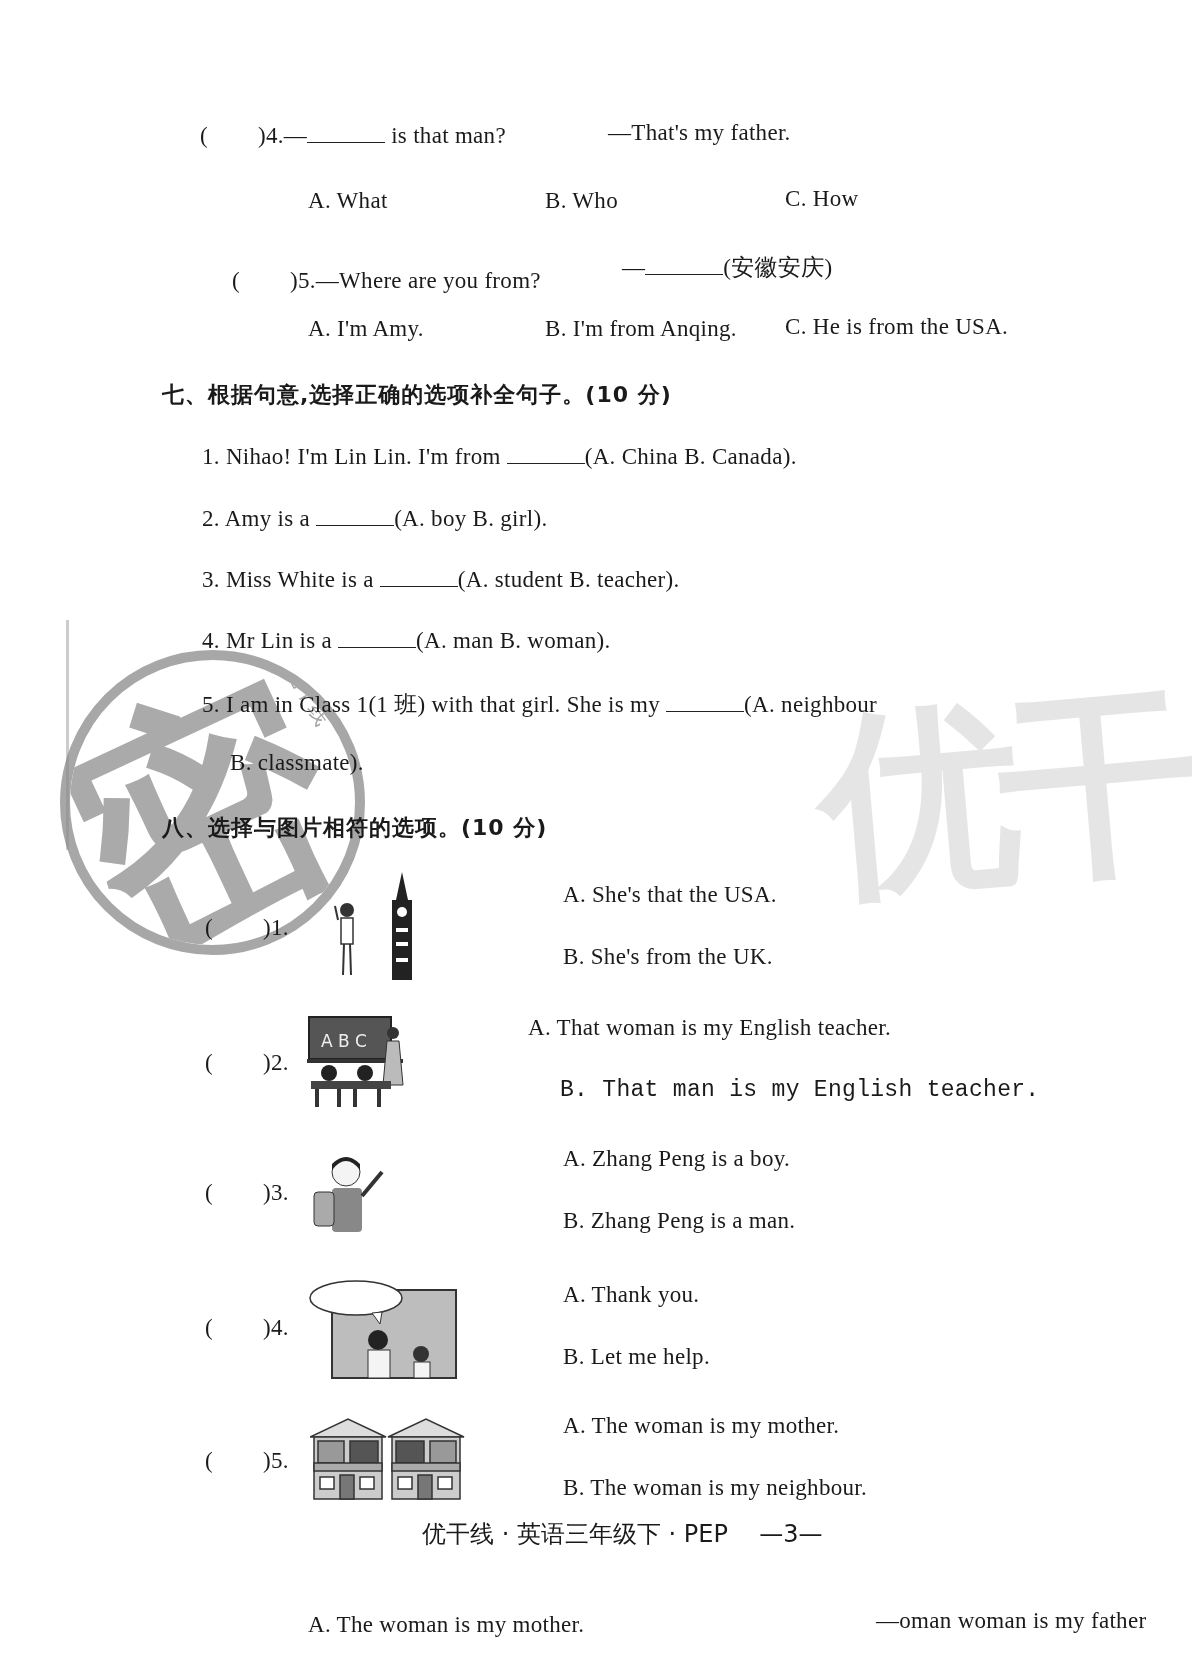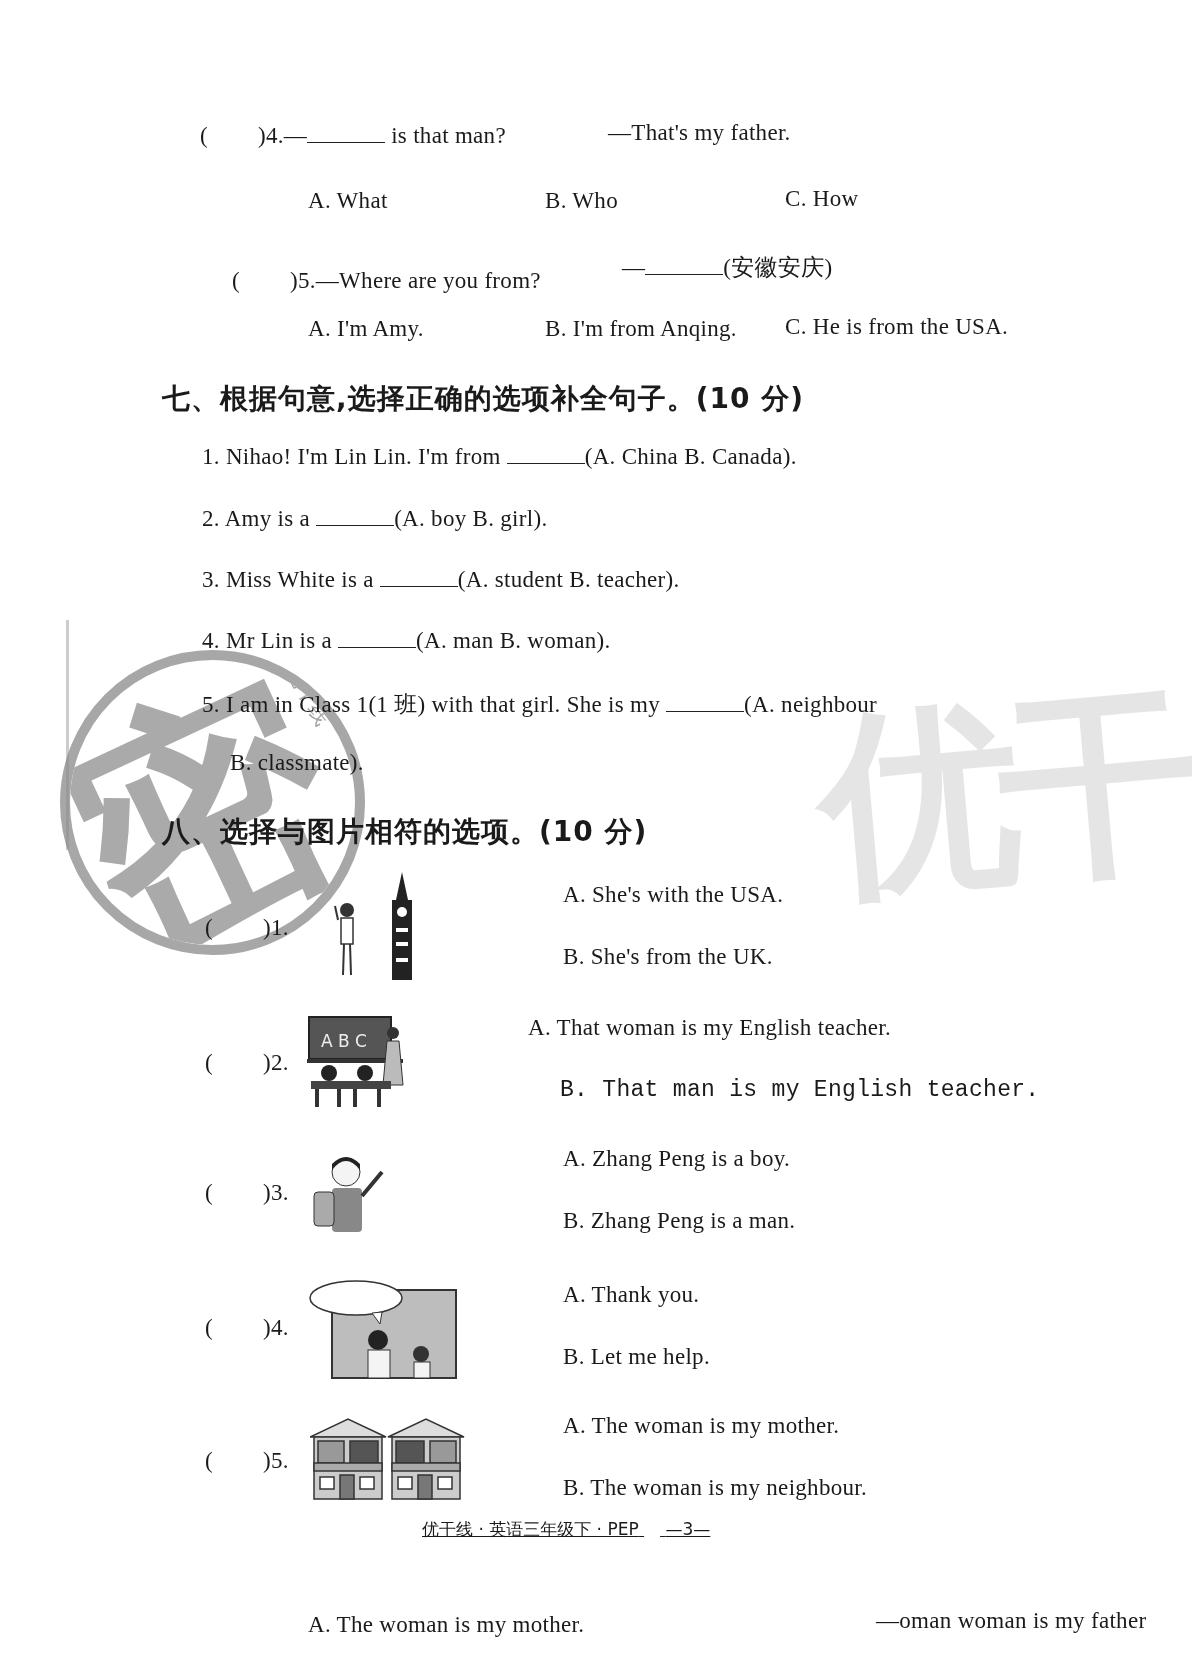--- a/index.html
+++ b/index.html
@@ -1,33 +1,33 @@
 <!DOCTYPE html>
 <html><head>
 <meta charset="utf-8">
 <style>
   html,body{margin:0;padding:0;background:#fff;}
   body{width:1192px;height:1653px;position:relative;overflow:hidden;
        font-family:"Liberation Serif","DejaVu Serif",serif;color:#1a1a1a;}
   .abs{position:absolute;white-space:nowrap;}
   .t{font-size:23px;letter-spacing:0.3px;}
-  .cn{font-family:"DejaVu Sans","Liberation Sans",sans-serif;font-weight:bold;font-size:28px;letter-spacing:1px;}
+  .cn{font-family:"DejaVu Sans","Liberation Sans",sans-serif;font-weight:bold;font-size:22px;letter-spacing:1px;}
   .blank{display:inline-block;border-bottom:1.5px solid #222;height:20px;vertical-align:baseline;}
   
   .stamp{position:absolute;left:60px;top:650px;width:285px;height:285px;border-radius:50%;
          border:10px solid #8a8a8a;opacity:.75;overflow:hidden;}
   .stamp-char{position:absolute;left:10px;top:-10px;font-family:"DejaVu Sans",sans-serif;font-weight:bold;
               font-size:250px;color:#8e8e8e;transform:rotate(-25deg);}
   .stamp-small{position:absolute;left:205px;top:20px;font-family:"DejaVu Sans",sans-serif;font-size:22px;color:#888;transform:rotate(60deg);}
   .left-line{position:absolute;left:66px;top:620px;width:3px;height:230px;background:#ccc;}
   
   .wm{position:absolute;left:820px;top:660px;font-family:"DejaVu Sans",sans-serif;font-weight:bold;
       font-size:200px;color:#e1e1e1;opacity:.85;transform:rotate(-5deg);letter-spacing:-20px;}
   .pic{position:absolute;}
-  .footer{font-family:"DejaVu Sans","Liberation Sans",sans-serif;font-size:17px;text-decoration:underline;}
+  .footer{font-family:"DejaVu Sans","Liberation Sans",sans-serif;font-size:24px;}
 </style>
 </head>
 <body>
 
 <div class="left-line"></div>
 <div class="wm">优干</div>
 <div class="stamp">
   <div class="stamp-char">密</div>
   <div class="stamp-small">优干线</div>
 </div>
@@ -77,21 +77,21 @@
   <line x1="14" y1="74" x2="13" y2="105" stroke="#333" stroke-width="2"></line>
   <line x1="20" y1="74" x2="21" y2="105" stroke="#333" stroke-width="2"></line>
   <line x1="8" y1="50" x2="5" y2="36" stroke="#333" stroke-width="2"></line>
   <polygon points="72,2 66,30 78,30" fill="#222"></polygon>
   <rect x="62" y="30" width="20" height="80" fill="#222"></rect>
   <circle cx="72" cy="42" r="5" fill="#fff"></circle>
   <rect x="66" y="58" width="12" height="4" fill="#fff"></rect>
   <rect x="66" y="72" width="12" height="4" fill="#fff"></rect>
   <rect x="66" y="88" width="12" height="4" fill="#fff"></rect>
 </svg>
-<div class="abs t" style="left:563px;top:882px;">A. She's with the USA.</div>
+<div class="abs t" style="left:563px;top:882px;">A. She's that the USA.</div>
 <div class="abs t" style="left:563px;top:944px;">B. She's from the UK.</div>
 
 <div class="abs t" style="left:205px;top:1050px;"><span>(</span><span style="display:inline-block;width:50px"></span><span>)2.</span></div>
 <svg class="pic" style="left:307px;top:1015px" width="100" height="95">
   <rect x="2" y="2" width="82" height="42" fill="#555" stroke="#222" stroke-width="2"></rect>
   <text x="14" y="32" font-family="DejaVu Sans, sans-serif" font-size="17" fill="#eee">A B C</text>
   <rect x="0" y="44" width="96" height="4" fill="#333"></rect>
   <circle cx="86" cy="18" r="6" fill="#333"></circle>
   <polygon points="80,26 92,26 96,70 76,70" fill="#bbb" stroke="#333"></polygon>
   <circle cx="22" cy="58" r="8" fill="#222"></circle>

